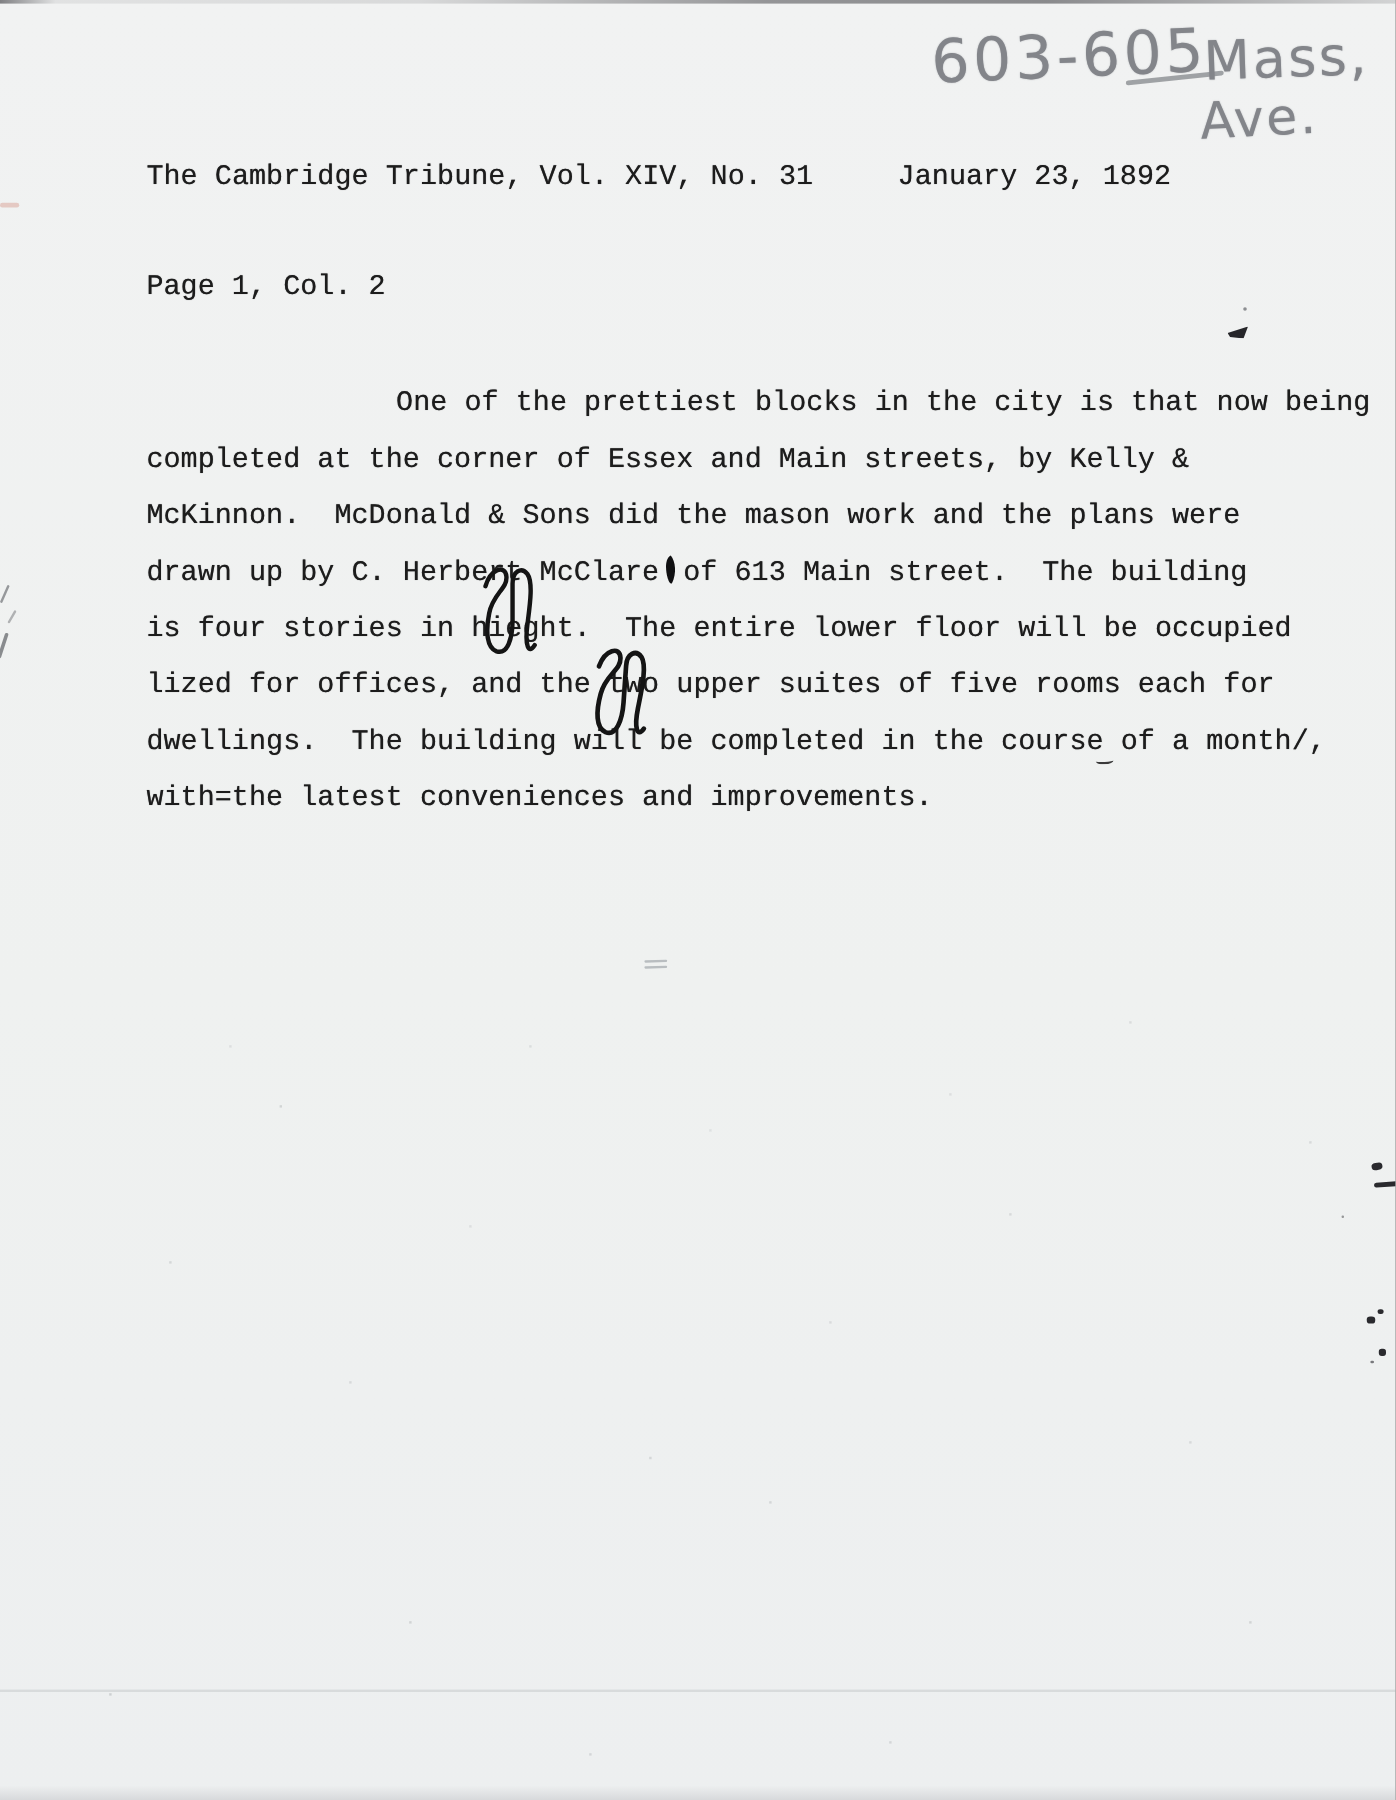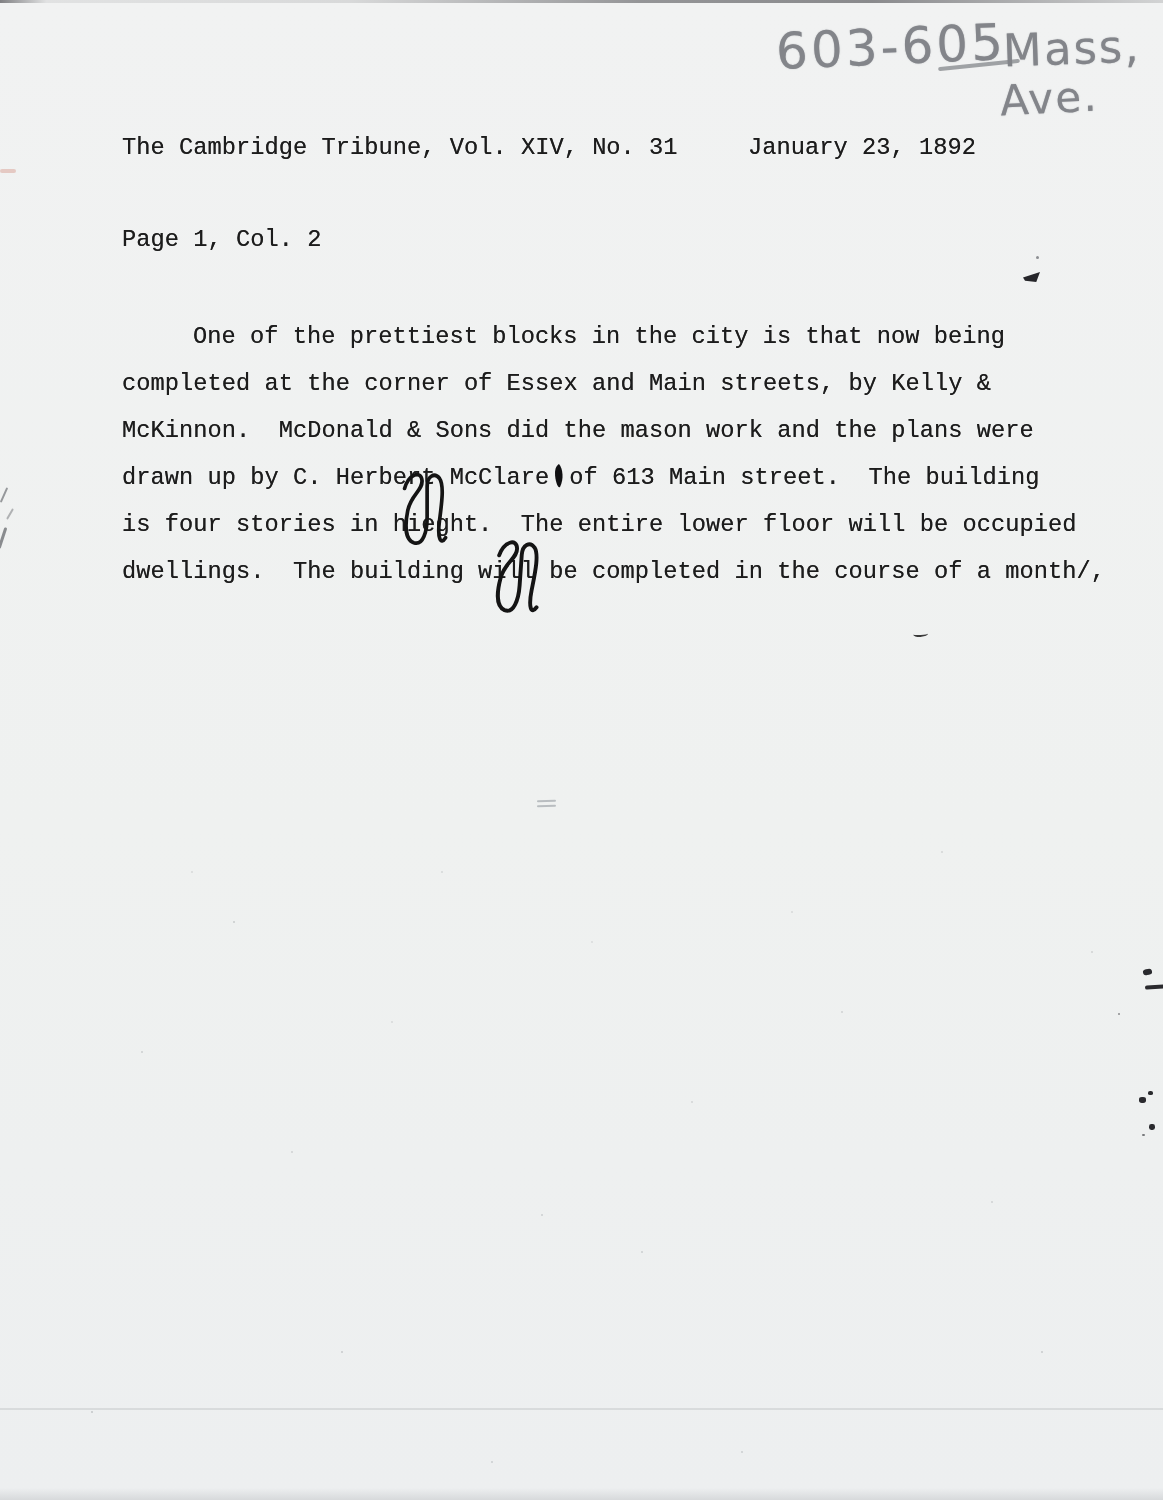--- a/index.html
+++ b/index.html
@@ -32,21 +32,21 @@
   .header-row { top:131px; left:0; width:1163px; height:34px; line-height:34px; }
   .title-part { position:absolute; left:122px; top:0; white-space:pre; }
   .uword { text-decoration-thickness:2.2px; text-underline-offset:5px;
     text-decoration-color:#1c1c1c; }
   .date { position:absolute; left:748px; top:0; white-space:pre; }
   .page-ref { top:226px; left:122px; }
 
   .body-text { position:absolute; top:313px; left:122px; width:1020px; }
   .line { height:47px; line-height:47px; white-space:pre; font-size:23.7px;
     text-shadow:0 0 .6px rgba(25,25,25,.75); letter-spacing:.03px; }
-  .line.indent { text-indent:71px; }
+  .line.indent { text-indent:71px;text-align:right; }
   .seg { white-space:pre; }
 
   
   .blob { display:inline-block; width:20px; height:32px; vertical-align:-8px; }
 
   
   .hand { position:absolute; font-family:"DejaVu Sans",sans-serif; color:#83858a;
     text-shadow:0 0 1.2px rgba(130,132,138,.65); font-weight:400; }
   .hand-num { left:776px; top:18px; font-size:50px; letter-spacing:3px; transform:rotate(-2.5deg); }
   .hand-street { left:1003px; top:22px; font-size:45px; letter-spacing:2px; transform:rotate(-2deg); }
@@ -116,21 +116,23 @@
   <div class="typed page-ref">Page 1, Col. 2</div>
 
   <div class="body-text">
     <div class="line indent">One of the prettiest blocks in the city is that now being</div>
     <div class="line">completed at the corner of Essex and Main streets, by Kelly &amp;</div>
     <div class="line">McKinnon.  McDonald &amp; Sons did the mason work and the plans were</div>
     <div class="line"><span class="seg">drawn up by C. Herbert McClare</span><svg class="blob" viewBox="0 0 20 32">
           <path d="M10,4 C14,9 15,19 11,27 C9,29 6,21 6,13 C6,8 8,5 10,4 Z" fill="#101012"></path>
         </svg><span class="seg">of 613 Main street.  The building</span></div>
     <div class="line">is four stories in hieght.  The entire lower floor will be occupied</div>
+    <div class="line">lized for offices, and the two upper suites of five rooms each for</div>
     <div class="line">dwellings.  The building will be completed in the course of a month/,</div>
+    <div class="line">with=the latest conveniences and improvements.</div>
   </div>
 
   <svg class="proof mark1" width="52" height="84" viewBox="0 0 50 82">
     <path d="M8,20 C12,6 24,2 25,12 C26,22 14,26 11,42 C8,57 9,70 17,73 C26,76 30,62 30,48 L30,18 C30,8 37,4 42,10 C47,17 44,36 42,52 C40,68 43,76 48,68" fill="none" stroke="#141414" stroke-width="3.6" stroke-linecap="round"></path>
   </svg>
   <svg class="proof mark2" width="58" height="84" viewBox="0 0 50 82">
     <path d="M8,20 C12,6 24,2 25,12 C26,22 14,26 11,42 C8,57 9,70 17,73 C26,76 30,62 30,48 L30,18 C30,8 37,4 42,10 C47,17 44,36 42,52 C40,68 43,76 48,68" fill="none" stroke="#141414" stroke-width="3.8" stroke-linecap="round"></path>
   </svg>
 
   <div class="rooms-tick"></div>

